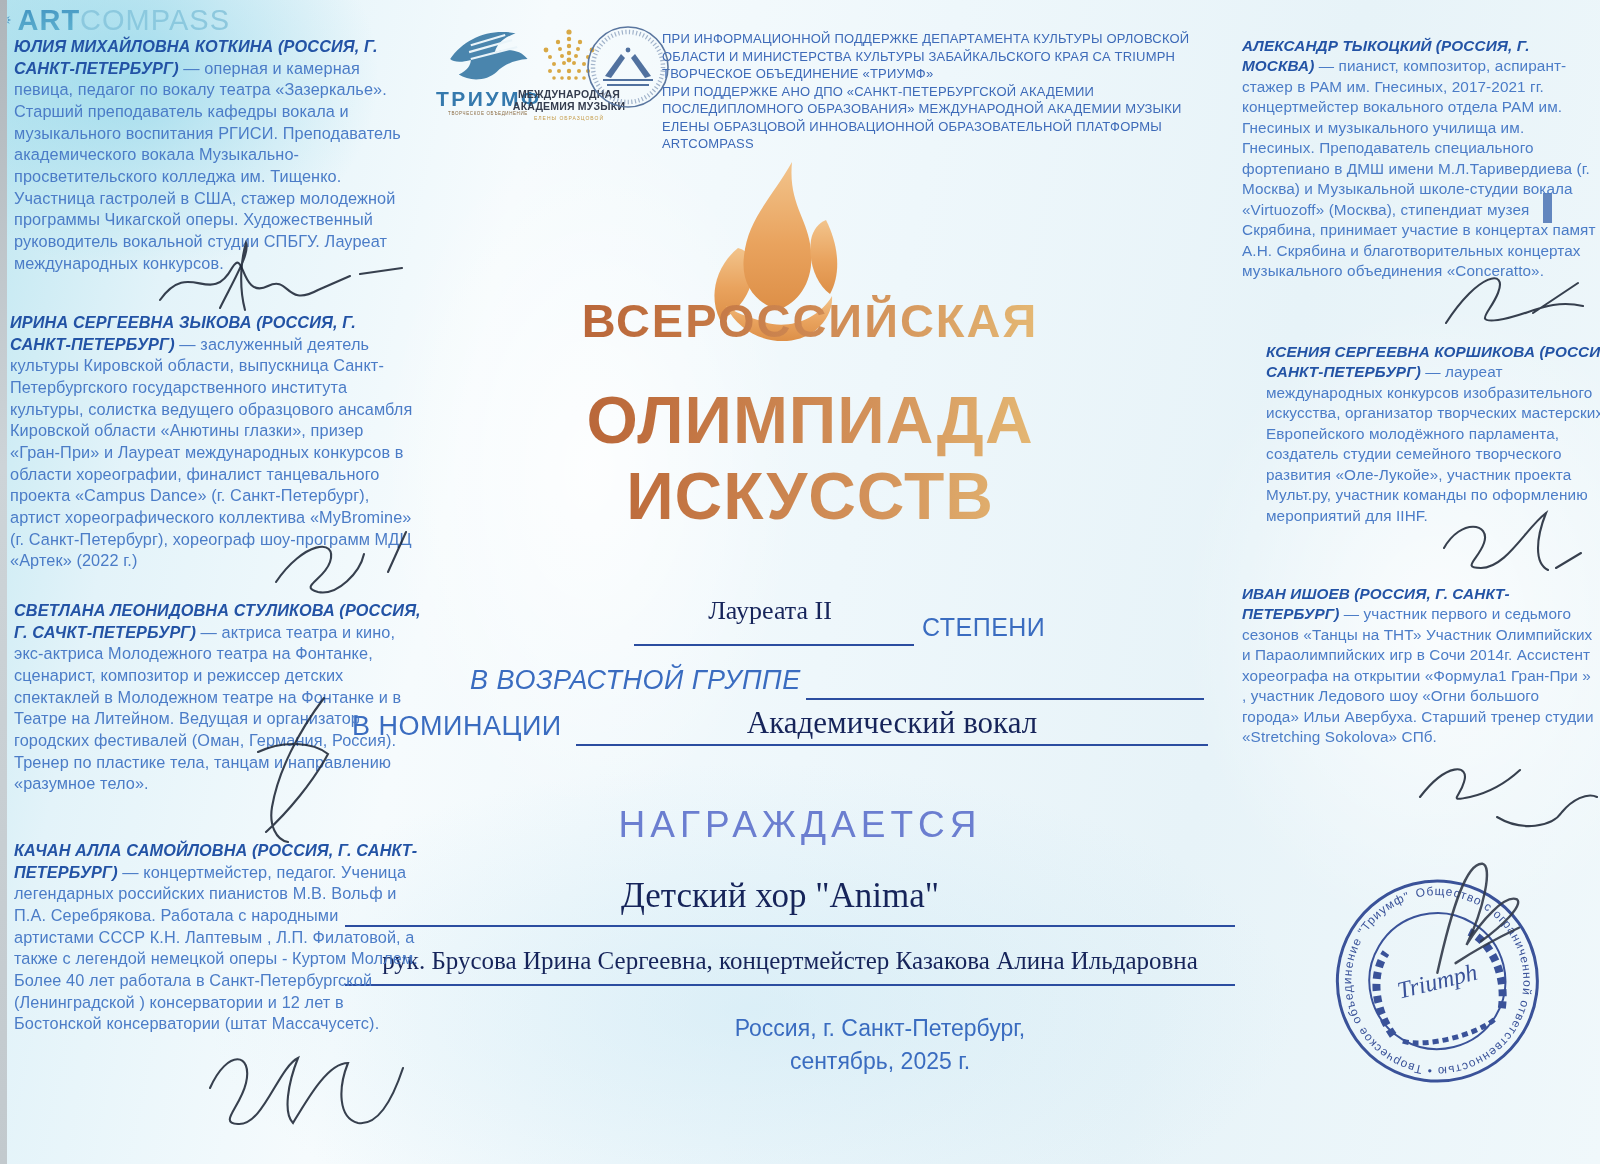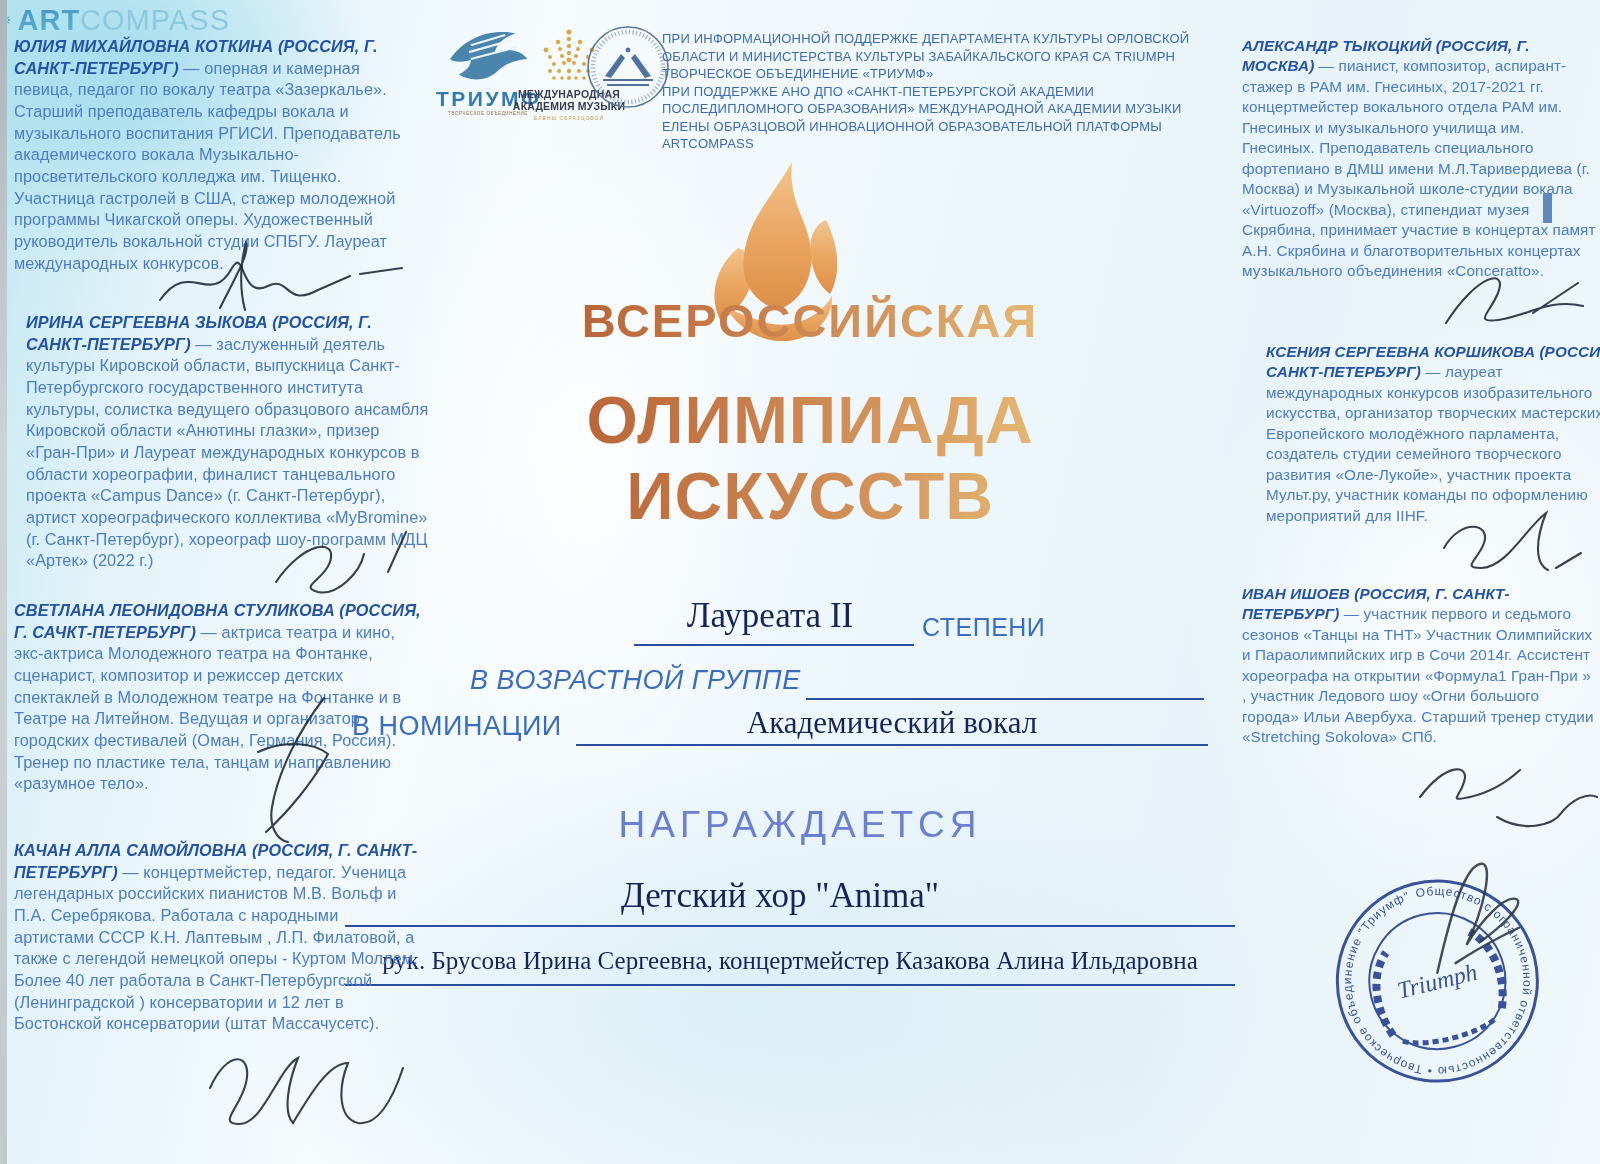--- a/index.html
+++ b/index.html
@@ -54,21 +54,21 @@
   .t2{top:382px;font-size:66px;letter-spacing:1px;}
   .diploma{position:absolute;left:420px;top:472px;width:740px;text-align:center;
     font-size:72px;font-weight:bold;letter-spacing:7px;
     background-image:linear-gradient(92deg,#3f8edb 0%,#5f8ada 40%,#8377d2 70%,#9c6cc8 100%);
     -webkit-background-clip:text;background-clip:text;color:transparent;}
 
   
   .lbl-blue{position:absolute;color:#3a6cc0;letter-spacing:.5px;}
   .serif-val{position:absolute;font-family:"Liberation Serif",serif;color:#16245a;text-align:center;}
   .uline{position:absolute;border-bottom:2.5px solid #2b4da0;}
-  .degree-val{left:610px;top:596px;width:320px;font-size:35px;}
+  .degree-val{left:610px;top:596px;width:320px;font-size:26px;}
   .u-degree{left:634px;top:644px;width:280px;}
   .degree-lbl{left:922px;top:613px;font-size:25px;}
   .age-lbl{left:470px;top:665px;font-size:27px;font-style:italic;}
   .u-age{left:806px;top:698px;width:398px;}
   .age-val{left:806px;top:659px;width:398px;font-size:31px;}
   .nom-lbl{left:352px;top:711px;font-size:27px;}
   .u-nom{left:576px;top:744px;width:632px;}
   .nom-val{left:576px;top:705px;width:632px;font-size:31px;}
   .awarded{position:absolute;left:430px;top:804px;width:740px;text-align:center;
     font-size:37px;color:#6b7ed0;letter-spacing:5px;}
@@ -209,25 +209,29 @@
   <div class="uline u-nom"></div>
 
   <div class="awarded">НАГРАЖДАЕТСЯ</div>
 
   <div class="serif-val recipient">Детский хор "Anima"</div>
   <div class="uline u-recipient"></div>
 
   <div class="serif-val leaders">рук.  Брусова Ирина Сергеевна, концертмейстер Казакова Алина Ильдаровна</div>
   <div class="uline u-leaders"></div>
 
+  <div class="place-date">
+    <div>Россия, г. Санкт-Петербург,</div>
+    <div>сентябрь, 2025 г.</div>
+  </div>
 
   <div class="bio jl" style="left:14px;top:36px;">
     <p><span class="nm">ЮЛИЯ МИХАЙЛОВНА КОТКИНА (РОССИЯ, Г. САНКТ-ПЕТЕРБУРГ)</span> <span>— оперная и камерная певица, педагог по вокалу театра «Зазеркалье». Старший преподаватель кафедры вокала и музыкального воспитания РГИСИ. Преподаватель академического вокала Музыкально-просветительского колледжа им. Тищенко. Участница гастролей в США, стажер молодежной программы Чикагской оперы. Художественный руководитель вокальной студии СПБГУ. Лауреат международных конкурсов.</span></p>
   </div>
-  <div class="bio jl" style="left:26px;top:312px;">
+  <div class="bio jl" style="left:10px;top:312px;">
     <p><span class="nm">ИРИНА СЕРГЕЕВНА ЗЫКОВА (РОССИЯ, Г. САНКТ-ПЕТЕРБУРГ)</span> <span>— заслуженный деятель культуры Кировской области, выпускница Санкт-Петербургского государственного института культуры, солистка ведущего образцового ансамбля Кировской области «Анютины глазки», призер «Гран-При» и Лауреат международных конкурсов в области хореографии, финалист танцевального проекта «Campus Dance» (г. Санкт-Петербург), артист хореографического коллектива «MyBromine» (г. Санкт-Петербург), хореограф шоу-программ МДЦ «Артек» (2022 г.)</span></p>
   </div>
   <div class="bio jl" style="left:14px;top:600px;">
     <p><span class="nm">СВЕТЛАНА ЛЕОНИДОВНА СТУЛИКОВА (РОССИЯ, Г. САЧКТ-ПЕТЕРБУРГ)</span> <span>— актриса театра и кино, экс-актриса Молодежного театра на Фонтанке, сценарист, композитор и режиссер детских спектаклей в Молодежном театре на Фонтанке и в Театре на Литейном. Ведущая и организатор городских фестивалей (Оман, Германия, Россия). Тренер по пластике тела, танцам и направлению «разумное тело».</span></p>
   </div>
   <div class="bio jl" style="left:14px;top:840px;">
     <p><span class="nm">КАЧАН АЛЛА САМОЙЛОВНА (РОССИЯ, Г. САНКТ-ПЕТЕРБУРГ)</span> <span>— концертмейстер, педагог. Ученица легендарных российских пианистов М.В. Вольф и П.А. Серебрякова. Работала с народными артистами СССР К.Н. Лаптевым , Л.П. Филатовой, а также с легендой немецкой оперы - Куртом Моллем. Более 40 лет работала в Санкт-Петербургской (Ленинградской ) консерватории и 12 лет в Бостонской консерватории (штат Массачусетс).</span></p>
   </div>
 
   <div class="bio jr" style="left:1242px;top:36px;">

